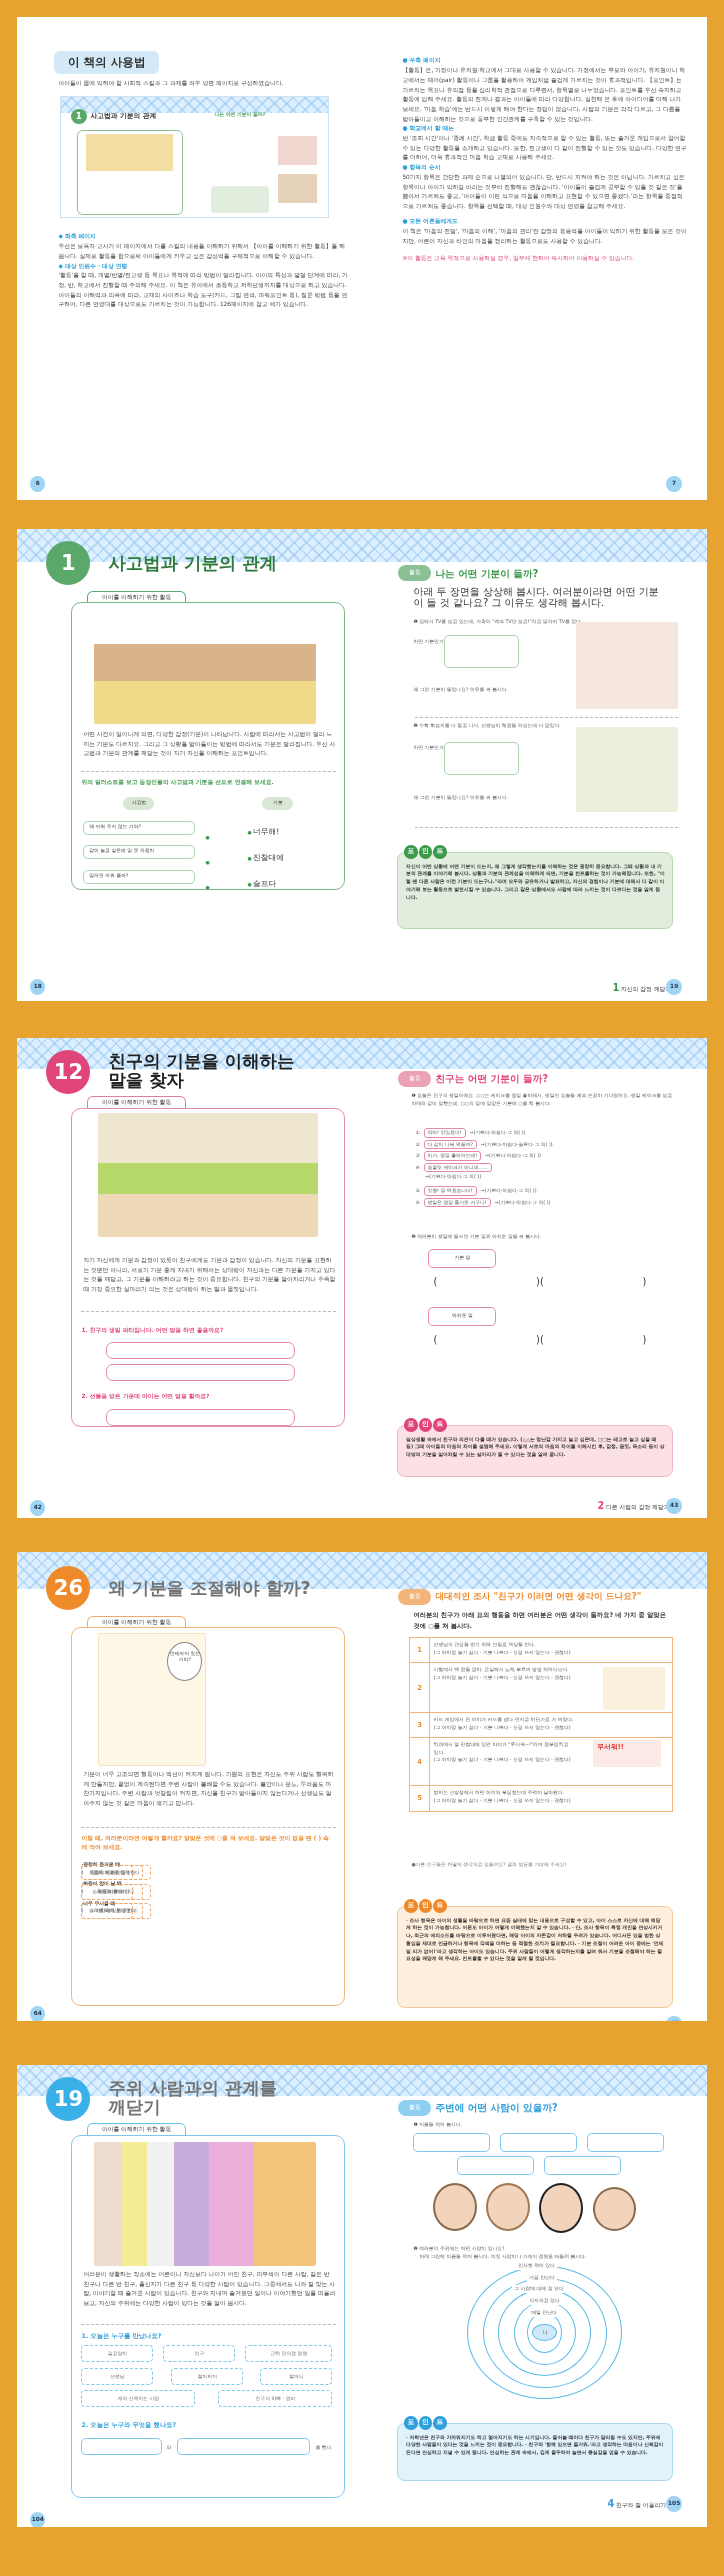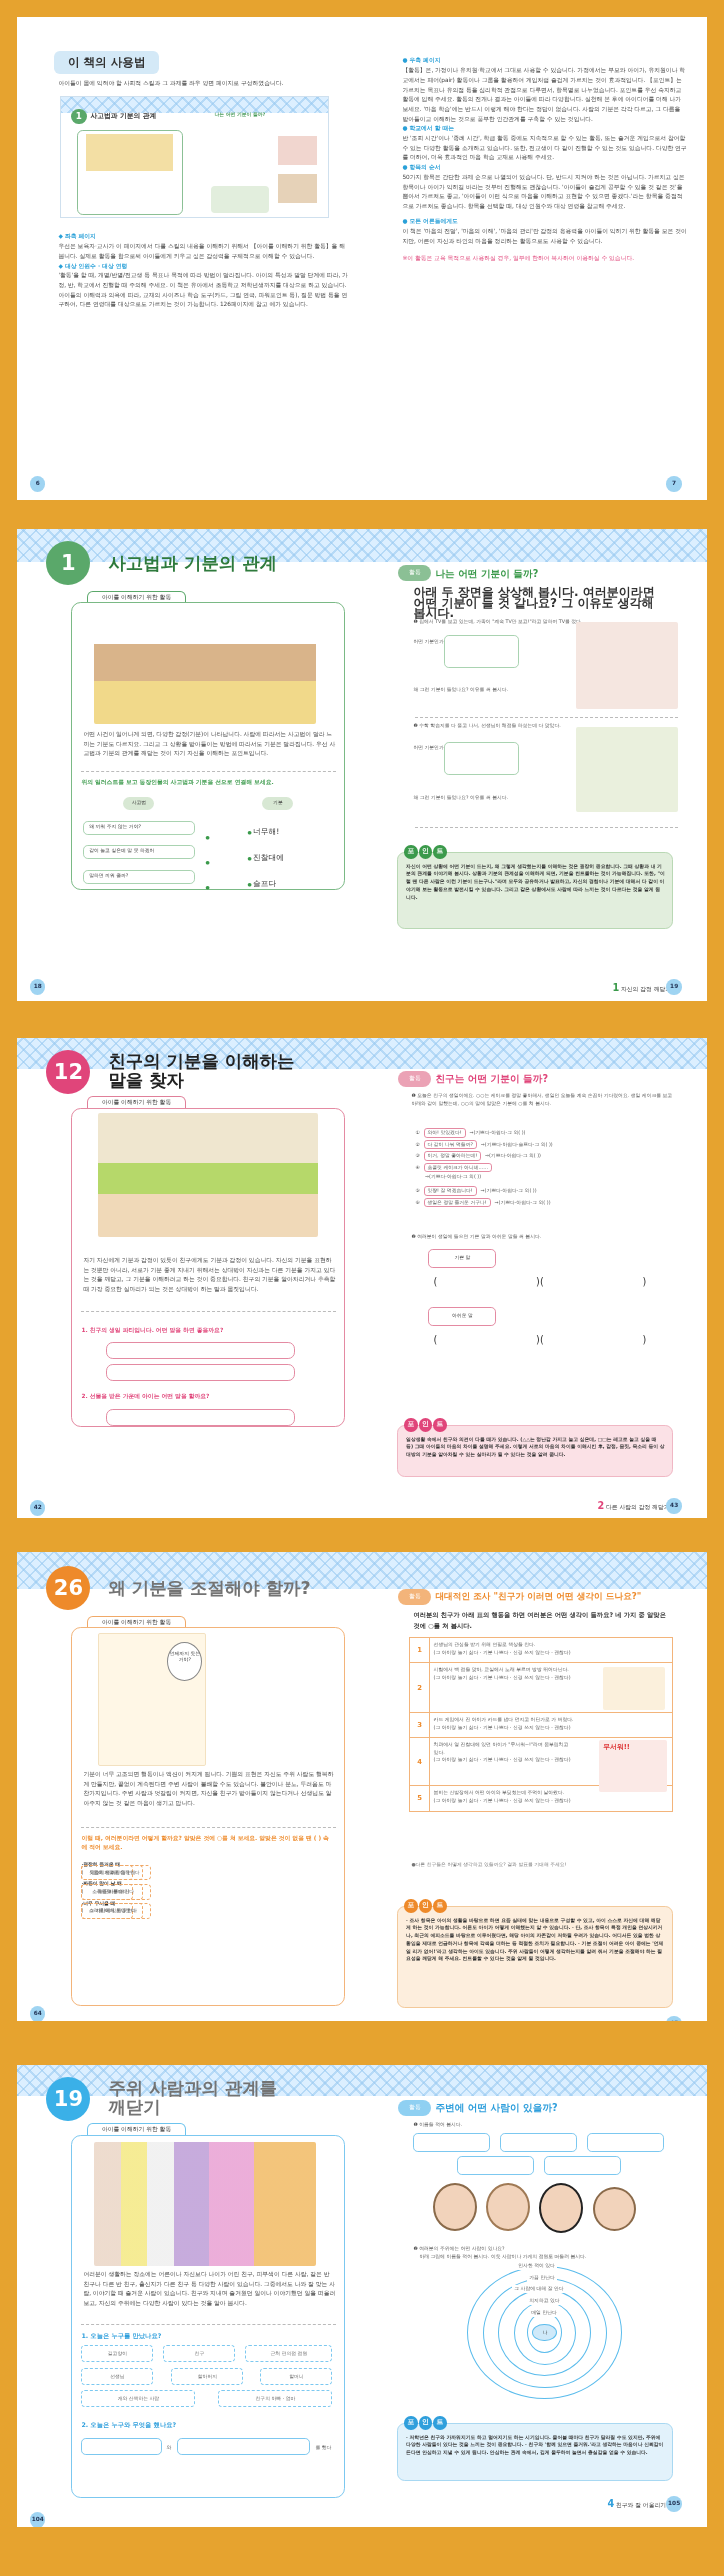--- a/index.html
+++ b/index.html
@@ -88,21 +88,21 @@
     <div style="position:absolute;left:230px;top:290px;font-size:7.7px;line-height:25px">
       <div><span style="color:#3b9a4b;font-size:4.8px">● </span><span>너무해!</span></div>
       <div><span style="color:#3b9a4b;font-size:4.8px">● </span><span>진찰대에</span></div>
       <div><span style="color:#3b9a4b;font-size:4.8px">● </span><span>슬프다</span></div>
     </div>
   </div>
   <div class="pgnum" style="left:12.6px;top:450px">18</div>
 
   <div class="cloud" style="left:381px;top:36px;background:#8bc095">활동</div>
   <div class="act-title" style="left:418px;top:39px;color:#3b9a4b">나는 어떤 기분이 들까?</div>
-  <div style="position:absolute;left:396px;top:58px;width:251px;font-size:12px;font-weight:bold;line-height:10.6px">아래 두 장면을 상상해 봅시다. 여러분이라면 어떤 기분이 들 것 같나요? 그 이유도 생각해 봅시다.</div>
+  <div style="position:absolute;left:396px;top:58px;width:251px;font-size:10px;font-weight:normal;line-height:10.6px">아래 두 장면을 상상해 봅시다. 여러분이라면 어떤 기분이 들 것 같나요? 그 이유도 생각해 봅시다.</div>
   <div>
     <div class="tiny" style="position:absolute;left:396px;top:89px;width:261px">❶ 집에서 TV를 보고 있는데, 가족이 "계속 TV만 보고!"라고 말하며 TV를 껐다.</div>
     <div class="tiny" style="position:absolute;left:396px;top:109px">어떤 기분인가요?</div>
     <div class="box" style="left:427px;top:106px;width:75px;height:33px;border-color:#a9d3b1"></div>
     <div class="tiny" style="position:absolute;left:396px;top:157px">왜 그런 기분이 들었나요? 이유를 써 봅시다.</div>
     <div class="illus" style="left:559px;top:93px;width:102px;height:87px;background:#f5e6e0"></div>
     <div class="dashed" style="position:absolute;left:398px;top:188px;width:263px"></div>
   </div>
   <div>
     <div class="tiny" style="position:absolute;left:396px;top:193px;width:261px">❷ 수학 학습지를 다 풀고 나서, 선생님이 채점을 하셨는데 다 맞았다.</div>
@@ -280,21 +280,21 @@
           <div>카드 게임에서 진 아이가 카드를 냅다 던지고 어딘가로 가 버렸다.</div>
           <div>(그 아이랑 놀기 싫다 · 기분 나쁘다 · 신경 쓰지 않는다 · 괜찮다)</div>
         </div>
     </div>
     <div style="display:flex;border-bottom:1px solid #f3b47a;height:48px;position:relative">
       <div style="width:19.3px;border-right:1px solid #f3b47a;color:#ee8a2a;font-size:6.8px;font-weight:bold;text-align:center;line-height:48px">4</div>
       <div class="tiny" style="padding:2.9px 3.9px;width:145px">
           <div>치과에서 옆 진찰대에 있던 아이가 "무서워~!"라며 몸부림치고 있다.</div>
           <div>(그 아이랑 놀기 싫다 · 기분 나쁘다 · 신경 쓰지 않는다 · 괜찮다)</div>
         </div>
-      <div class="illus" style="left:189px;top:1.9px;width:68px;height:52px;background:#fbe9e6">
+      <div class="illus" style="left:183px;top:1.9px;width:68px;height:27px;background:#fbe9e6">
           <span style="position:absolute;left:3.9px;top:1.9px;font-size:6.8px;color:#d33;font-weight:bold">무서워!!</span>
         </div>
     </div>
     <div style="display:flex;height:25px">
       <div style="width:19.3px;border-right:1px solid #f3b47a;color:#ee8a2a;font-size:6.8px;font-weight:bold;text-align:center;line-height:25px">5</div>
       <div class="tiny" style="padding:2.9px 3.9px">
           <div>붐비는 신발장에서 어떤 아이와 부딪쳤는데 주먹이 날아왔다.</div>
           <div>(그 아이랑 놀기 싫다 · 기분 나쁘다 · 신경 쓰지 않는다 · 괜찮다)</div>
         </div>
     </div>

